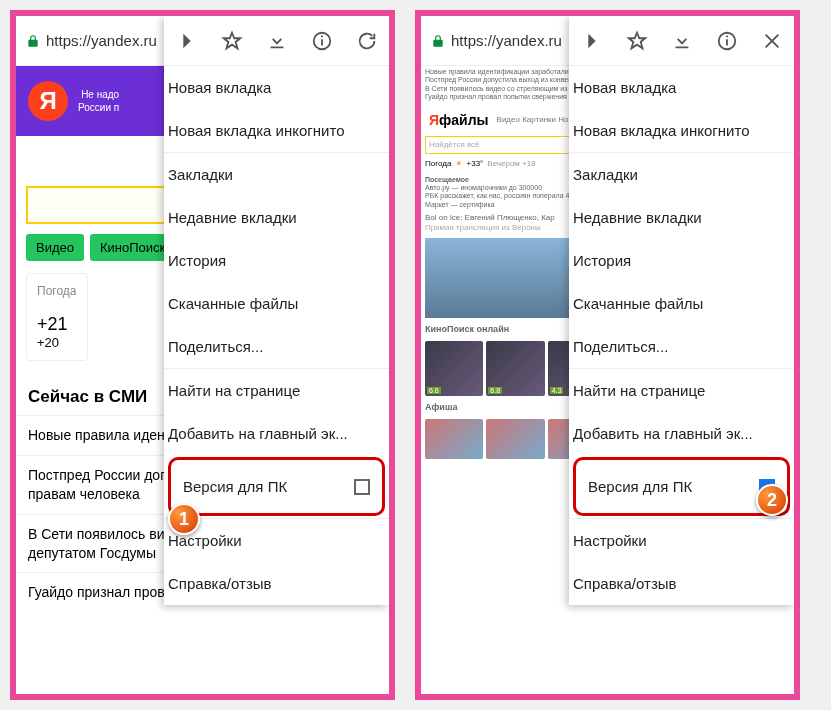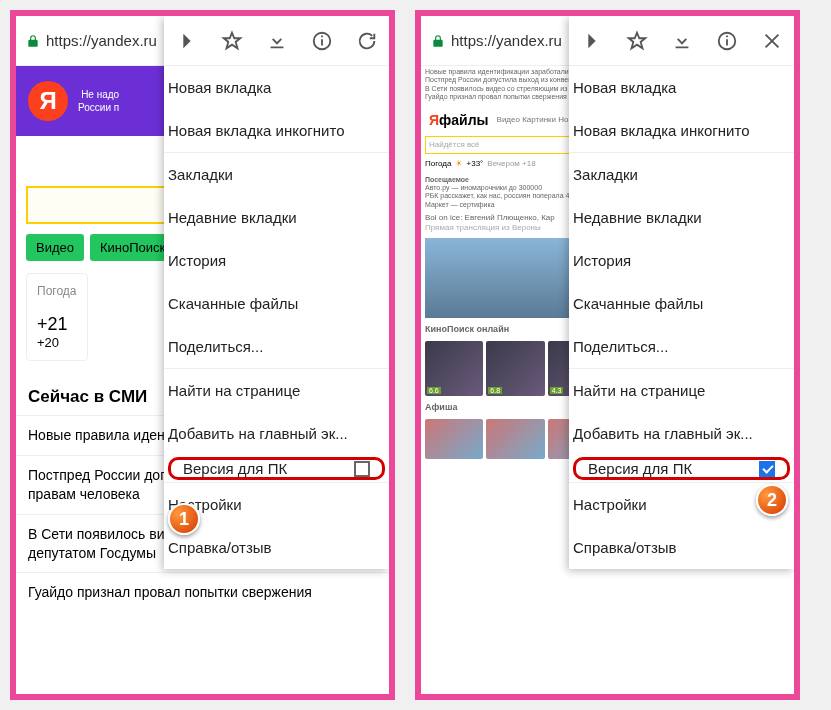--- a/index.html
+++ b/index.html
@@ -18,21 +18,21 @@
 .weather-card { margin: 12px 10px; padding: 10px; border: 1px solid #eee; border-radius: 4px; display: inline-block; font-size: 13px; }
 .weather-card .lbl { color: #888; font-size: 12px; }
 .weather-card .t1 { font-size: 18px; margin-top: 16px; }
 .news-header { font-size: 17px; font-weight: bold; padding: 14px 12px 8px; }
 .news-item { padding: 10px 12px; font-size: 14px; border-top: 1px solid #eee; line-height: 1.35; }
 .menu { position: absolute; top: 0; right: 0; width: 225px; background: #fff; box-shadow: -2px 2px 8px rgba(0,0,0,0.25); z-index: 10; }
 .menu-icons { display: flex; justify-content: space-around; align-items: center; height: 50px; border-bottom: 1px solid #eee; }
 .menu-icons svg { width: 22px; height: 22px; }
 .menu-item { padding: 13px 4px; font-size: 15px; color: #222; white-space: nowrap; overflow: hidden; text-overflow: ellipsis; display: flex; align-items: center; justify-content: space-between; }
 .sep { border-top: 1px solid #eee; text-align: center; }
-.highlight { border: 3px solid #d40000; border-radius: 10px; margin: 2px 4px; padding: 0 12px; }
+.highlight { border: 3px solid #d40000; border-radius: 10px; margin: 2px 4px; padding: 18px 12px; }
 .checkbox { width: 16px; height: 16px; border: 2px solid #666; display: inline-block; }
 .checkbox.checked { background: #1a73e8; border-color: #1a73e8; position: relative; }
 .checkbox.checked::after { content: ""; position: absolute; left: 4px; top: 0px; width: 4px; height: 8px; border: solid #fff; border-width: 0 2px 2px 0; transform: rotate(45deg); }
 .badge { position: absolute; width: 32px; height: 32px; border-radius: 50%; background: radial-gradient(circle at 30% 30%, #ff9a3c, #d63600); border: 2px solid #fff; color: #fff; font-weight: bold; display: flex; align-items: center; justify-content: center; font-size: 18px; box-shadow: 0 2px 4px rgba(0,0,0,0.4); z-index: 20; }
 .mini { font-size: 7px; color: #666; padding: 2px 4px; line-height: 1.2; filter: blur(0.3px); }
 .mini-logo { font-size: 14px; font-weight: bold; padding: 4px; }
 .mini-logo .y1{color:#fc3f1d;} .mini-logo .y2{color:#000;}
 .mini-row { display: flex; gap: 4px; font-size: 8px; padding: 4px; align-items: center; }
 .mini-img { height: 80px; background: linear-gradient(180deg,#8ab5d8 0%,#5a7a95 100%); position: relative; margin: 4px; }
 .dancer { position: absolute; left: 40%; top: 10%; width: 20px; height: 60px; background: #111; clip-path: polygon(40% 0,60% 0,70% 30%,100% 35%,70% 45%,65% 70%,80% 100%,55% 100%,50% 75%,45% 100%,20% 100%,35% 70%,30% 45%,0 35%,30% 30%); }

